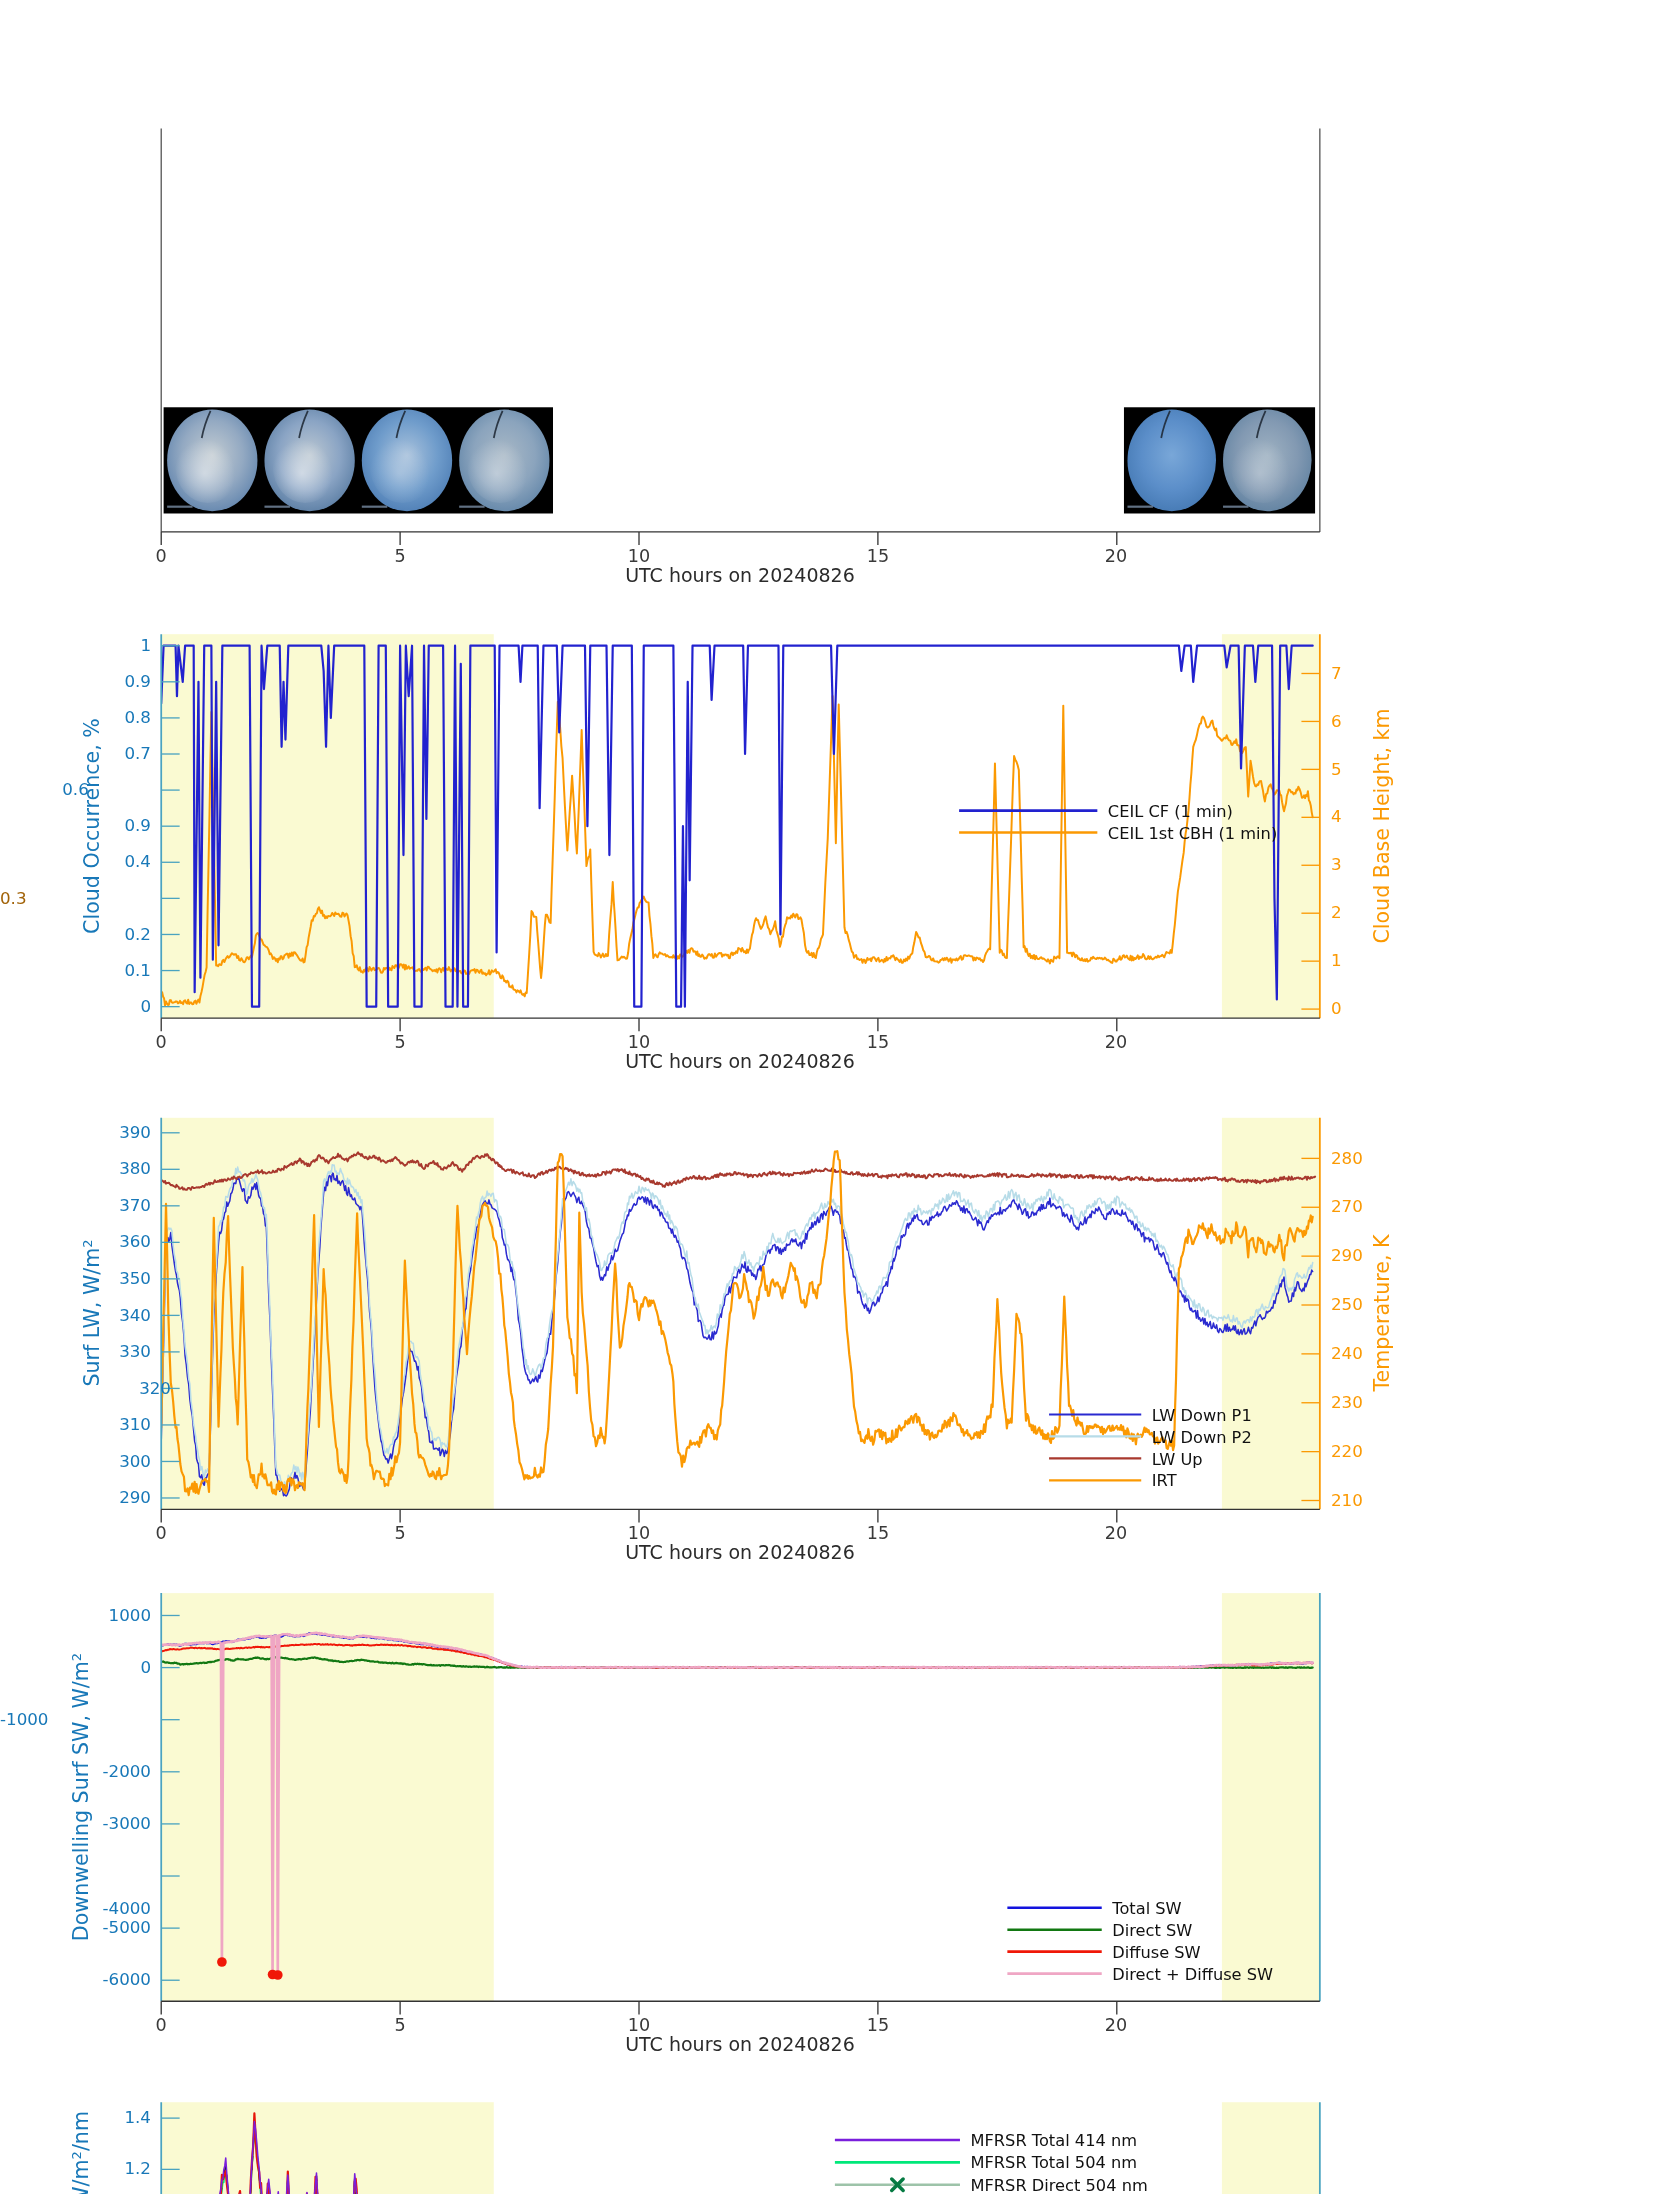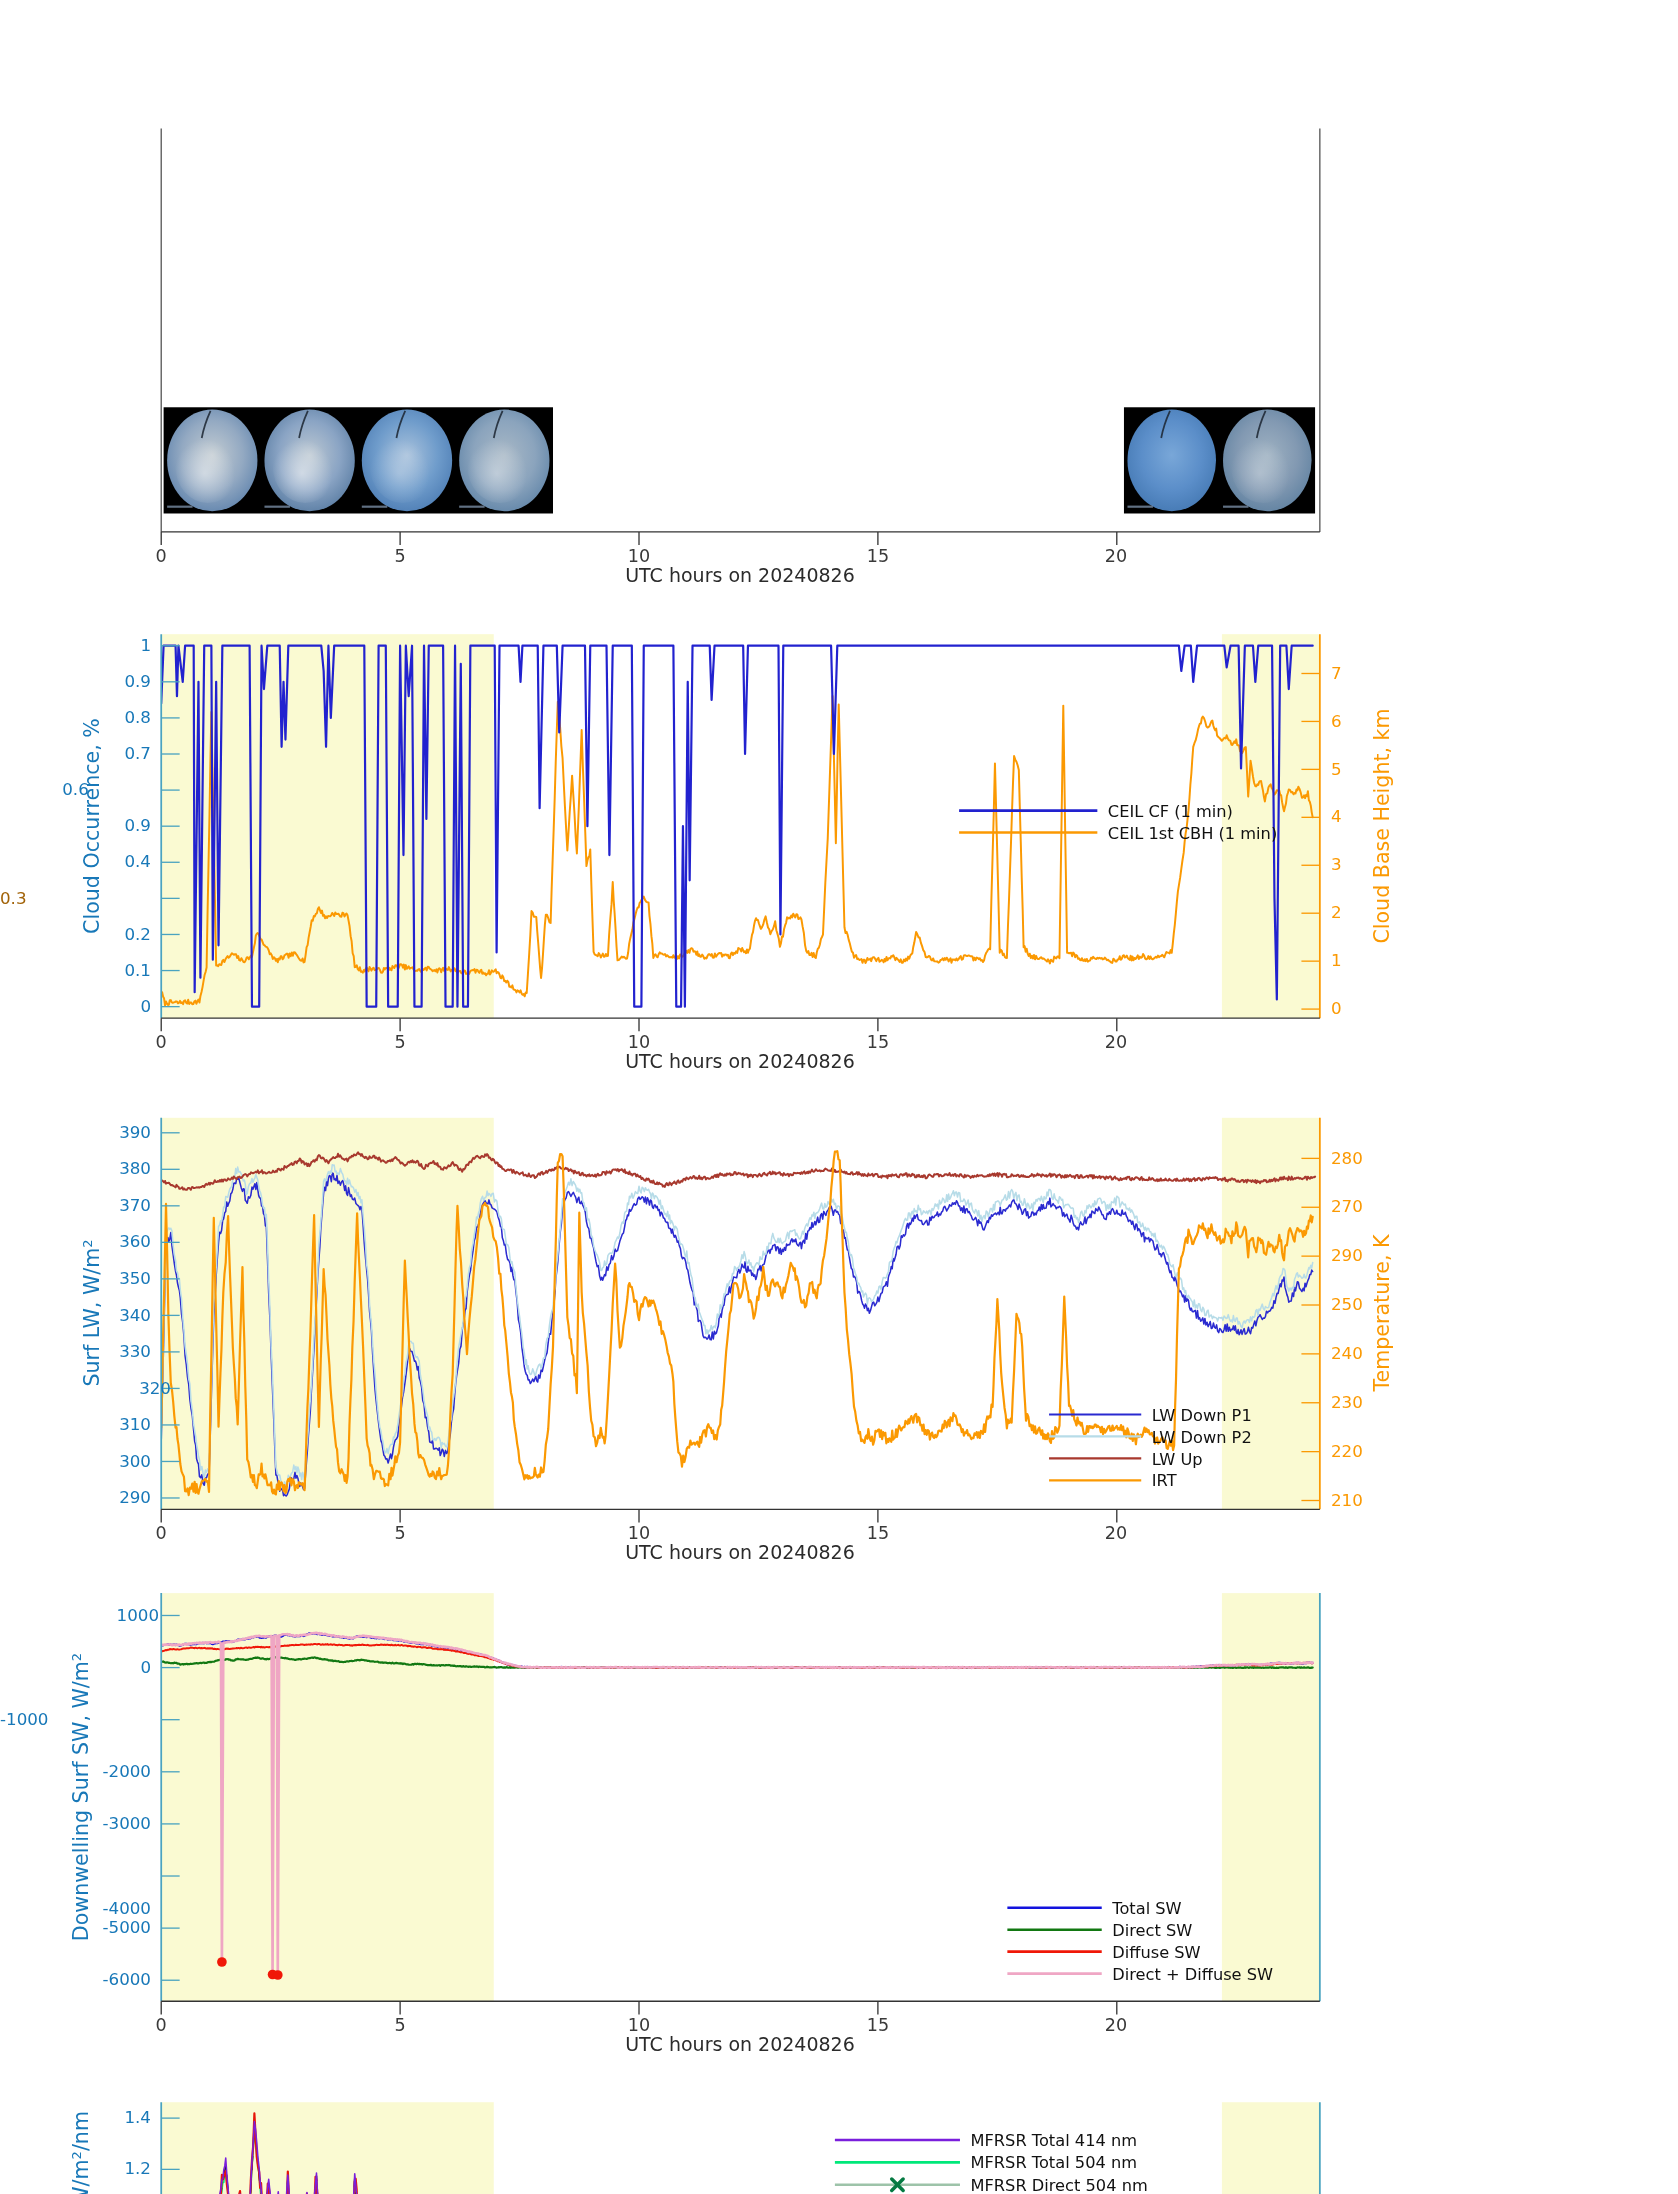--- a/index.html
+++ b/index.html
@@ -384,21 +384,21 @@
       <div class="tl" style="left: 1331px; width: 132px; text-align: left; top: 1345px; color: rgb(251, 153, 2);">240</div>
       <div class="tl" style="left: 1331px; width: 132px; text-align: left; top: 1296px; color: rgb(251, 153, 2);">250</div>
       <div class="tl" style="left: 1331px; width: 132px; text-align: left; top: 1247px; color: rgb(251, 153, 2);">290</div>
       <div class="tl" style="left: 1331px; width: 132px; text-align: left; top: 1198px; color: rgb(251, 153, 2);">270</div>
       <div class="tl" style="left: 1331px; width: 132px; text-align: left; top: 1150px; color: rgb(251, 153, 2);">280</div>
       <div class="tl" style="left: 126px; width: 70px; text-align: center; top: 1525px; color: rgb(58, 58, 58); font-size: 17.6px;">0</div>
       <div class="tl" style="left: 365px; width: 70px; text-align: center; top: 1525px; color: rgb(58, 58, 58); font-size: 17.6px;">5</div>
       <div class="tl" style="left: 604px; width: 70px; text-align: center; top: 1525px; color: rgb(58, 58, 58); font-size: 17.6px;">10</div>
       <div class="tl" style="left: 843px; width: 70px; text-align: center; top: 1525px; color: rgb(58, 58, 58); font-size: 17.6px;">15</div>
       <div class="tl" style="left: 1081px; width: 70px; text-align: center; top: 1525px; color: rgb(58, 58, 58); font-size: 17.6px;">20</div>
-      <div class="tl" style="left: 0px; width: 151px; text-align: right; top: 1607px; color: rgb(24, 120, 184); padding-left: 8px;">1000</div>
+      <div class="tl" style="left: 0px; width: 151px; text-align: right; top: 1607px; color: rgb(24, 120, 184);">1000</div>
       <div class="tl" style="left: 0px; width: 151px; text-align: right; top: 1659px; color: rgb(24, 120, 184);">0</div>
       <div class="tl" style="left: 0px; width: 151px; text-align: left; top: 1711px; color: rgb(24, 120, 184);">-1000</div>
       <div class="tl" style="left: 0px; width: 151px; text-align: right; top: 1763px; color: rgb(24, 120, 184);">-2000</div>
       <div class="tl" style="left: 0px; width: 151px; text-align: right; top: 1815px; color: rgb(24, 120, 184);">-3000</div>
       <div class="tl" style="left: 0px; width: 151px; text-align: right; top: 1867px; color: rgb(24, 120, 184); margin-top: 33px;">-4000</div>
       <div class="tl" style="left: 0px; width: 151px; text-align: right; top: 1919px; color: rgb(24, 120, 184);">-5000</div>
       <div class="tl" style="left: 0px; width: 151px; text-align: right; top: 1971px; color: rgb(24, 120, 184);">-6000</div>
       <div class="tl" style="left: 126px; width: 70px; text-align: center; top: 2017px; color: rgb(58, 58, 58); font-size: 17.6px;">0</div>
       <div class="tl" style="left: 365px; width: 70px; text-align: center; top: 2017px; color: rgb(58, 58, 58); font-size: 17.6px;">5</div>
       <div class="tl" style="left: 604px; width: 70px; text-align: center; top: 2017px; color: rgb(58, 58, 58); font-size: 17.6px;">10</div>

